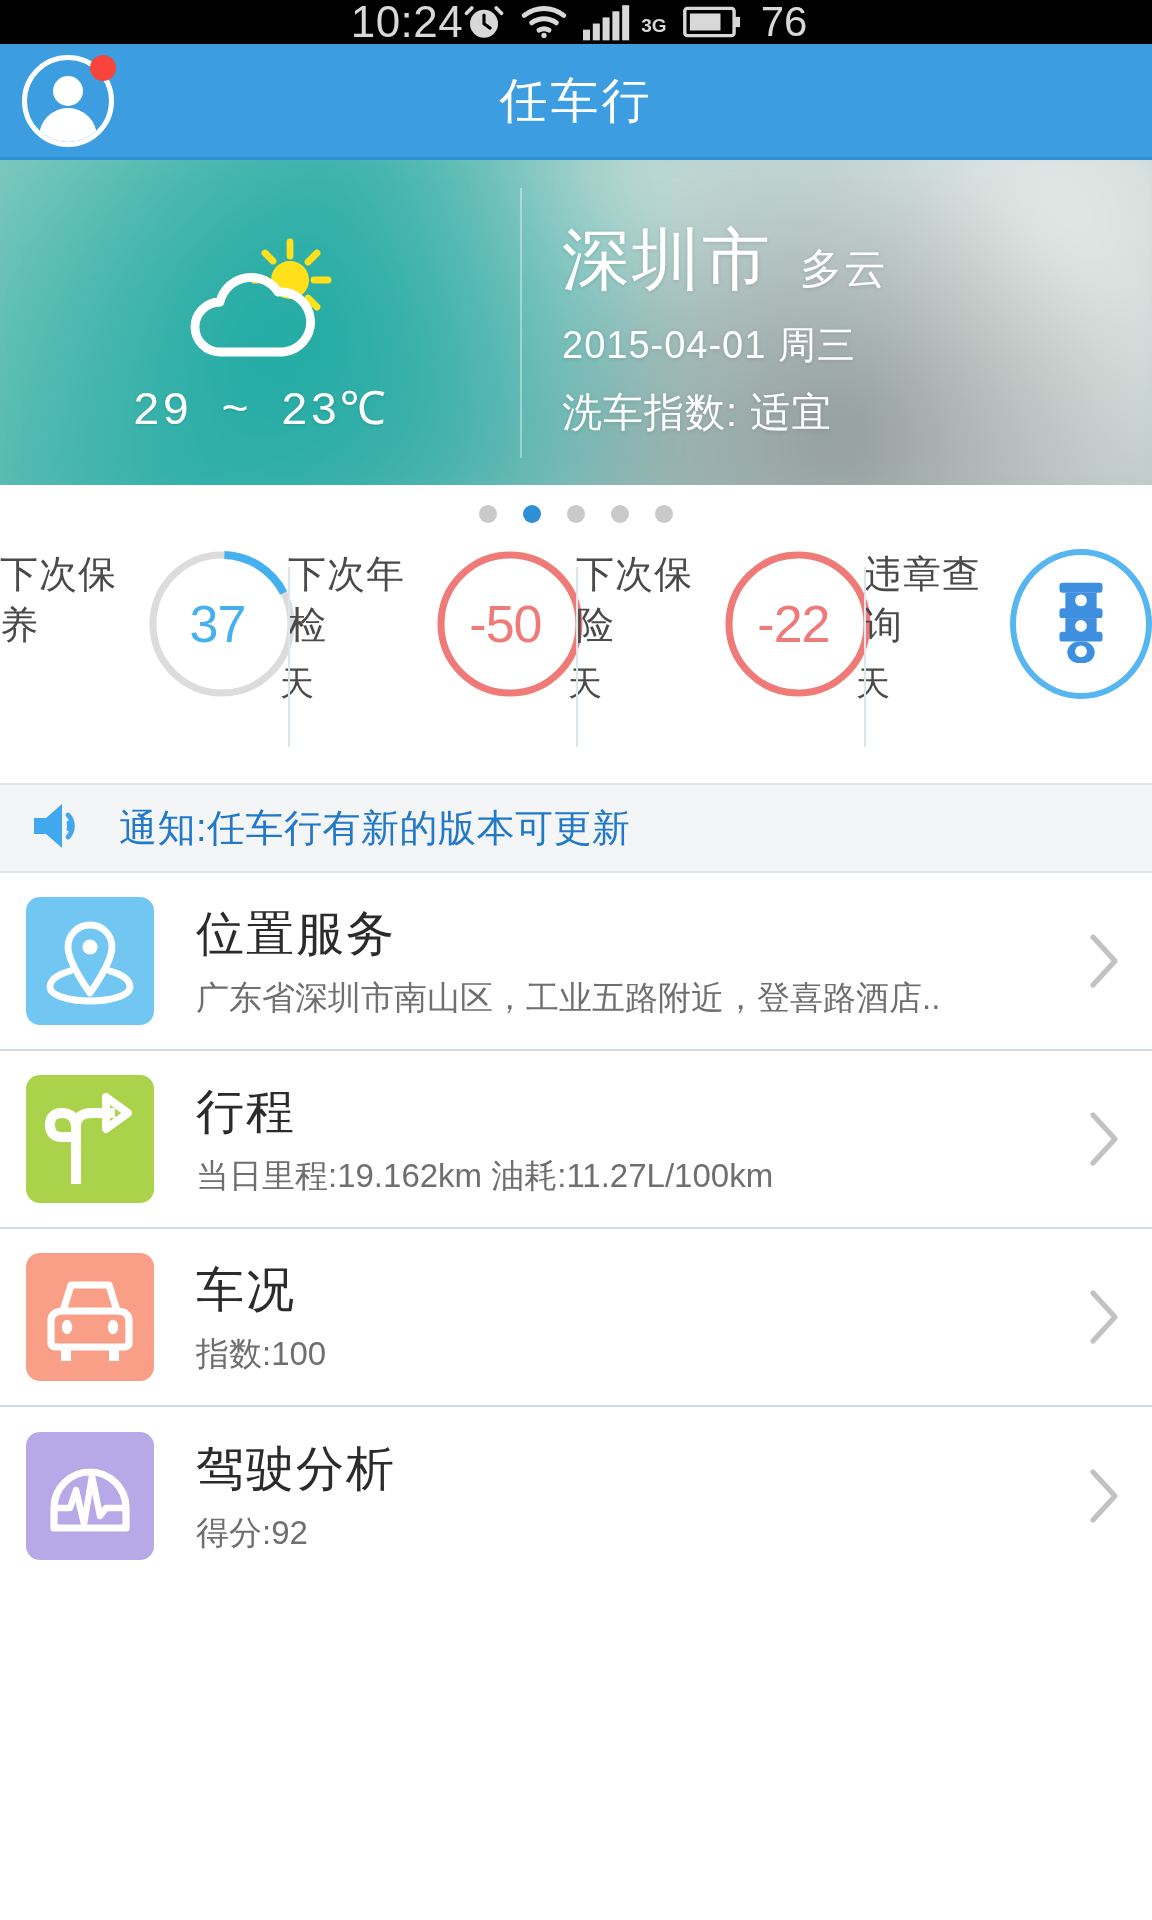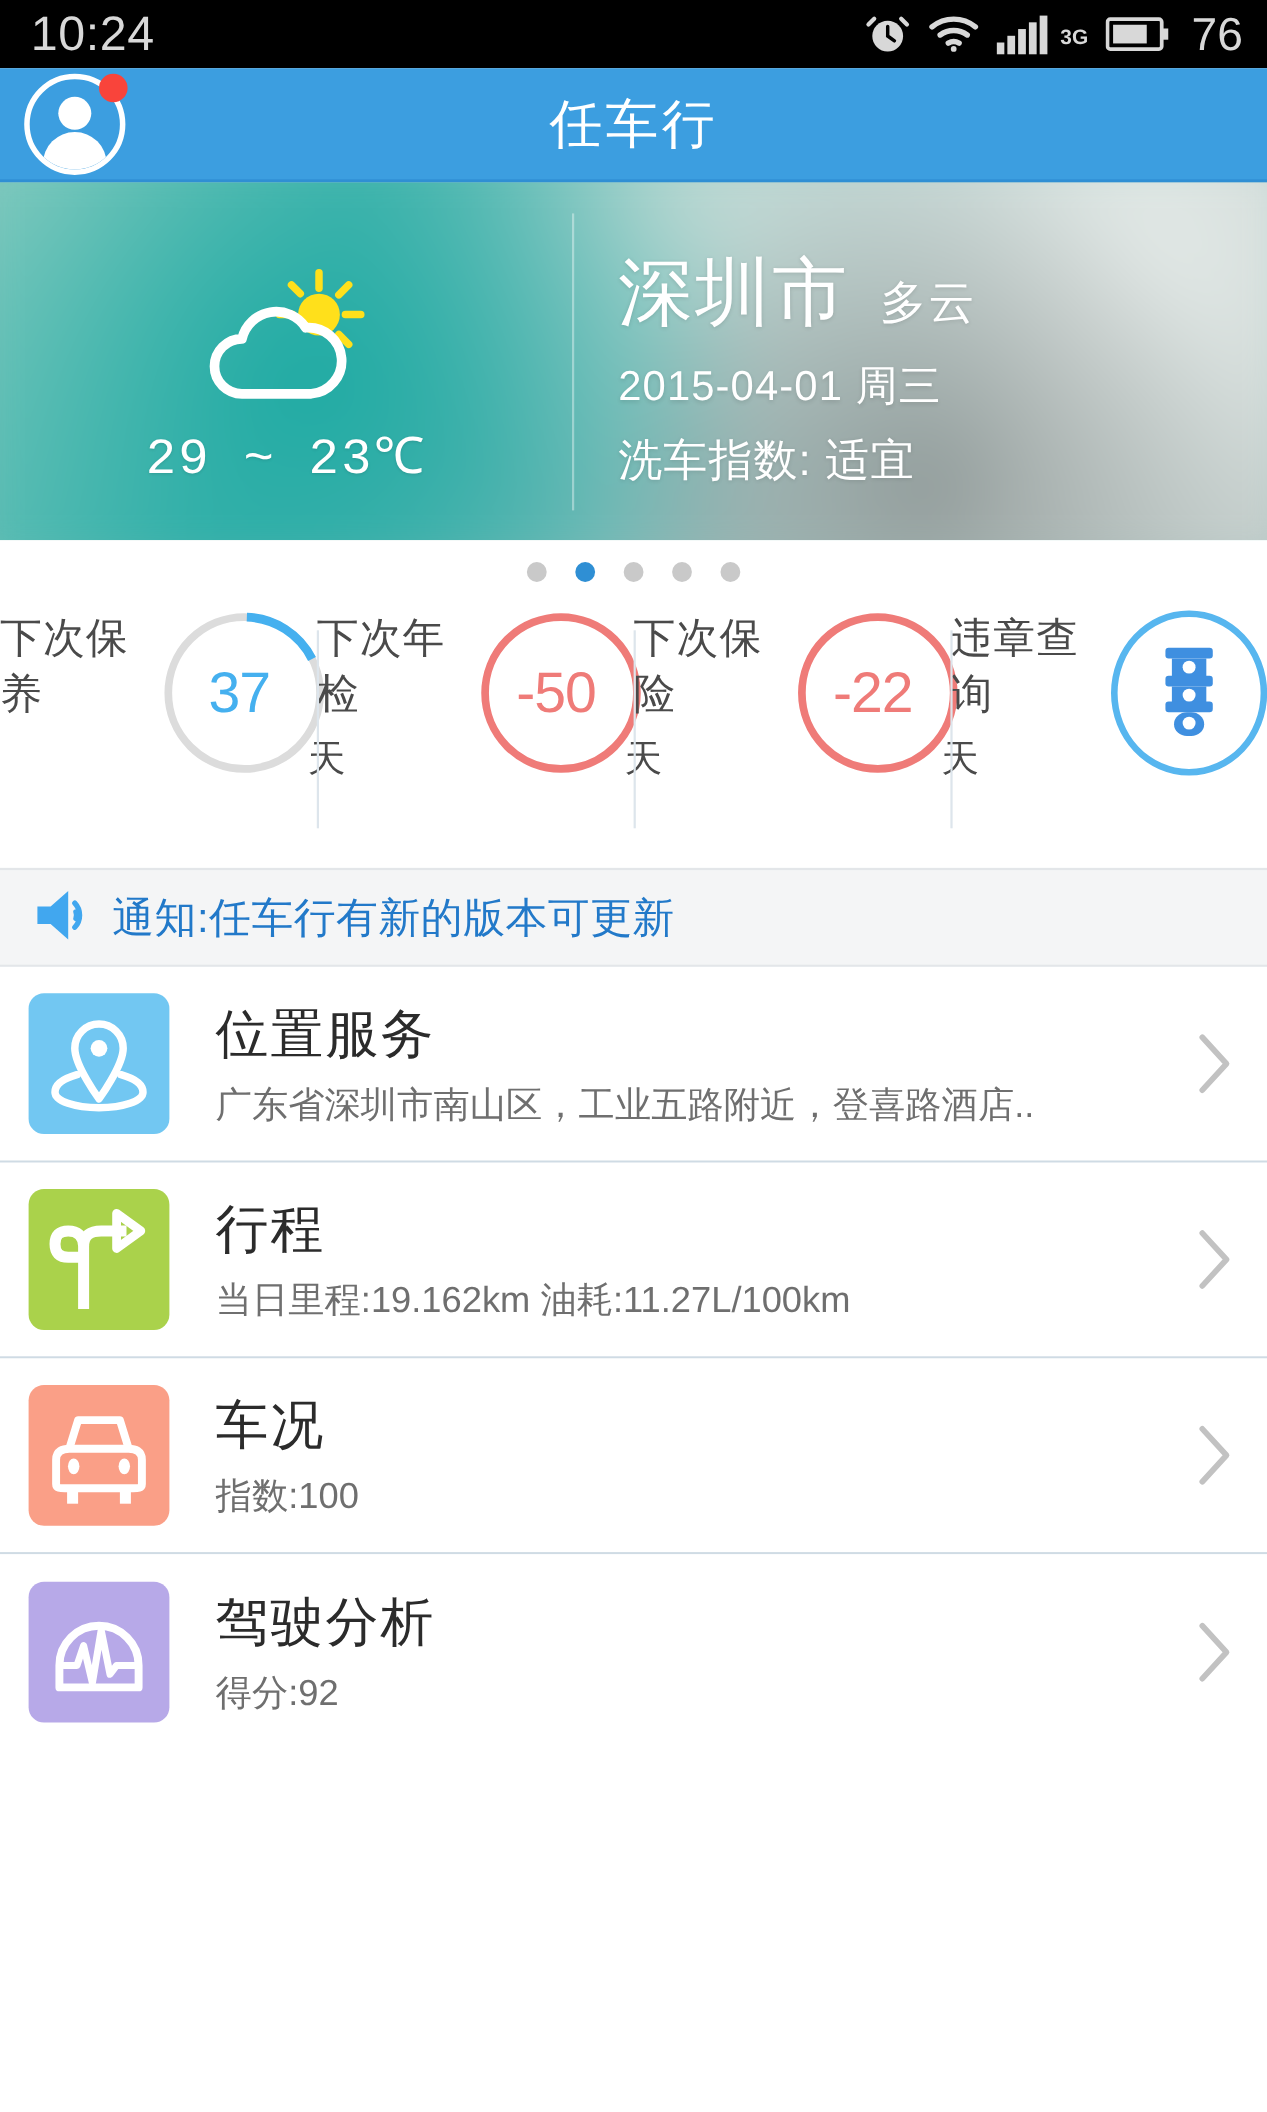--- a/index.html
+++ b/index.html
@@ -6,25 +6,25 @@
   html, body {
     width: 1152px;
     height: 1920px;
     background: #ffffff;
     font-family: "Liberation Sans", "DejaVu Sans", sans-serif;
     overflow: hidden;
   }
 
   
   .status-bar {
-    height: 62px;
+    height: 44px;
     background: #000000;
     display: flex;
     align-items: center;
-    justify-content: space-between;
+    justify-content: center;
     padding: 0 22px 0 28px;
     color: #d8d8d8;
   }
   .status-time {
     font-size: 44px;
     font-weight: 300;
     letter-spacing: 0.5px;
     color: #d8d8d8;
     line-height: 1;
   }
@@ -45,21 +45,21 @@
   .battery-pct {
     font-size: 42px;
     font-weight: 300;
     color: #d8d8d8;
     line-height: 1;
     margin-left: 4px;
   }
 
   
   .app-bar {
-    height: 104px;
+    height: 116px;
     background: #3c9ee0;
     display: flex;
     align-items: center;
     position: relative;
     border-bottom: 3px solid #2f8fd4;
   }
   .avatar-wrap {
     position: absolute;
     left: 22px;
     width: 92px;
@@ -278,21 +278,21 @@
 
   
   .notif {
     height: 90px;
     background: #f4f5f6;
     border-top: 2px solid #e3e6e9;
     border-bottom: 2px solid #e3e6e9;
     display: flex;
     align-items: center;
     padding-left: 30px;
-    gap: 12px;
+    gap: 29px;
   }
   .notif-text {
     color: #2279c9;
     font-size: 38px;
     letter-spacing: 0.5px;
   }
 
   
   .list { background: #ffffff; }
   .list-item {

